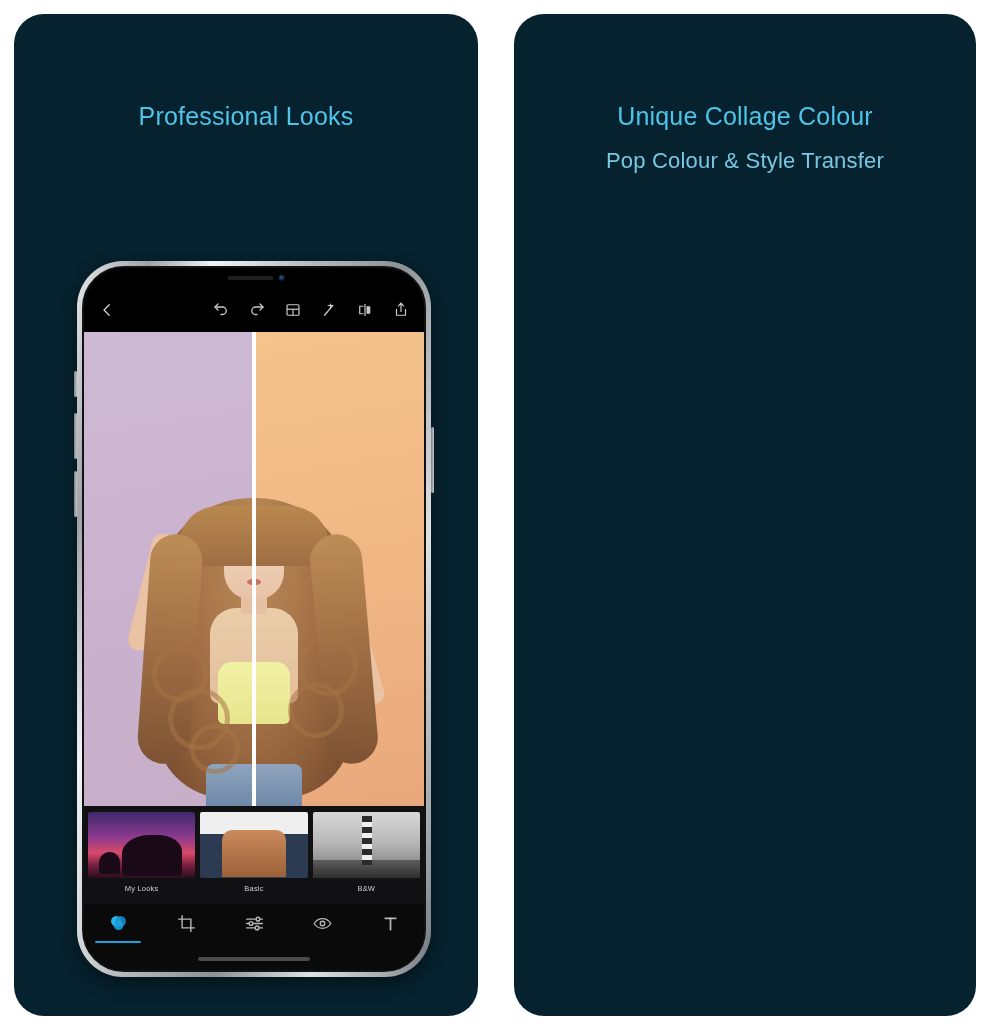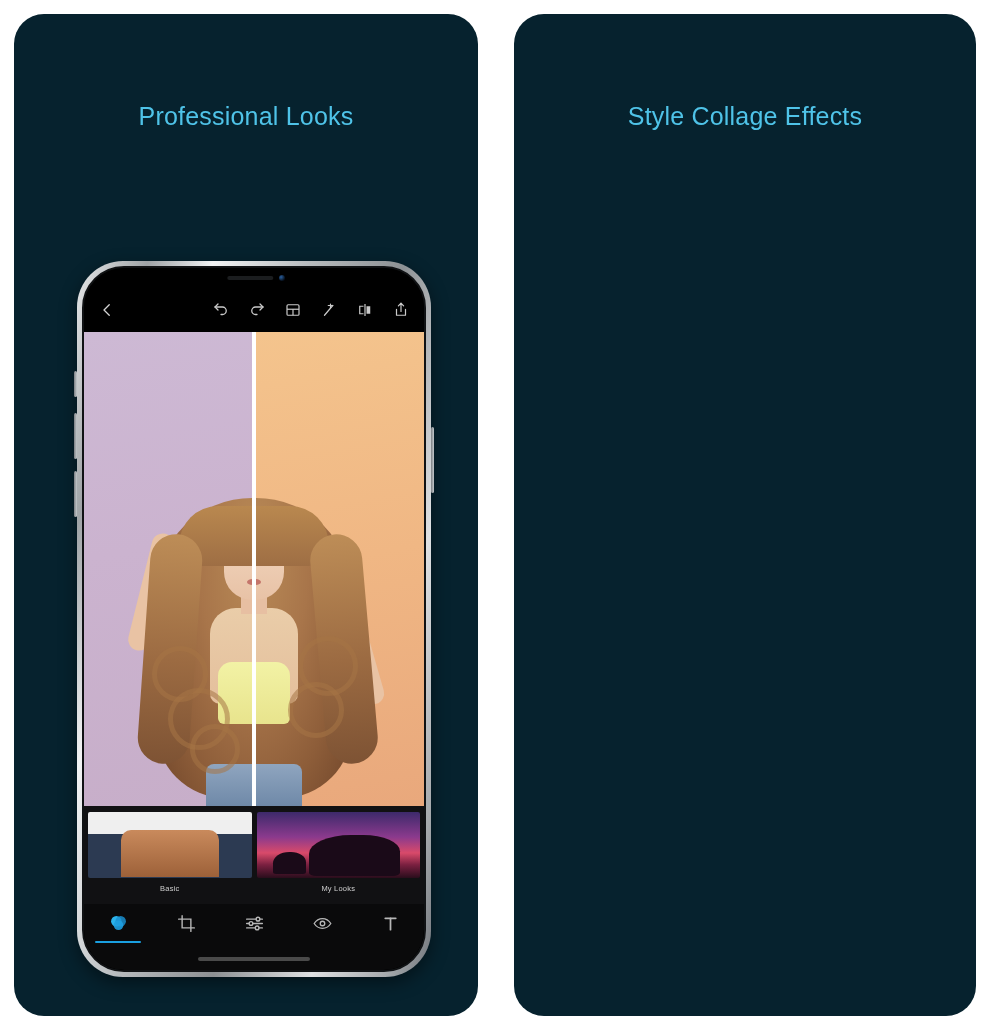--- a/index.html
+++ b/index.html
@@ -268,26 +268,30 @@
               <span class="curl" style="left:56px;top:248px;width:40px;height:40px;"></span>
               <div class="top-garment"></div>
               <div class="jeans"></div>
             </div>
 
             <div class="split-line"></div>
           </div>
 
           <div class="filters" style="top:538px;height:98px;">
             <div class="filt">
+              <div class="fthumb th-mylooks"></div>
+              <div class="flabel">My Looks</div>
+            </div>
+            <div class="filt">
               <div class="fthumb th-basic"></div>
               <div class="flabel">Basic</div>
             </div>
             <div class="filt">
-              <div class="fthumb th-mylooks"></div>
-              <div class="flabel">My Looks</div>
+              <div class="fthumb th-bw"></div>
+              <div class="flabel">B&amp;W</div>
             </div>
           </div>
 
           <div class="bottomnav" style="top:636px;bottom:0;">
             <div class="navitem active">
               <span class="nicon">
                 <svg viewBox="0 0 24 24">
                     <circle cx="9.5" cy="9.5" r="6" fill="#2bb3ec"></circle>
                     <circle cx="14.5" cy="9.5" r="6" fill="#1a8fd0" opacity=".85"></circle>
                     <circle cx="12" cy="14" r="5.5" fill="#1e9fe0" opacity=".9"></circle>
@@ -334,17 +338,18 @@
           </div>
 
           <div class="home-ind"></div>
         </div>
       </div>
     </div>
   </div>
 
   <div class="panel right">
 
-    <div class="headline">Style Collage Effects</div>
+    <div class="headline">Unique Collage Colour</div>
+    <div class="subline">Pop Colour &amp; Style Transfer</div>
 
   </div>
 
 </div>
 
 </body></html>

